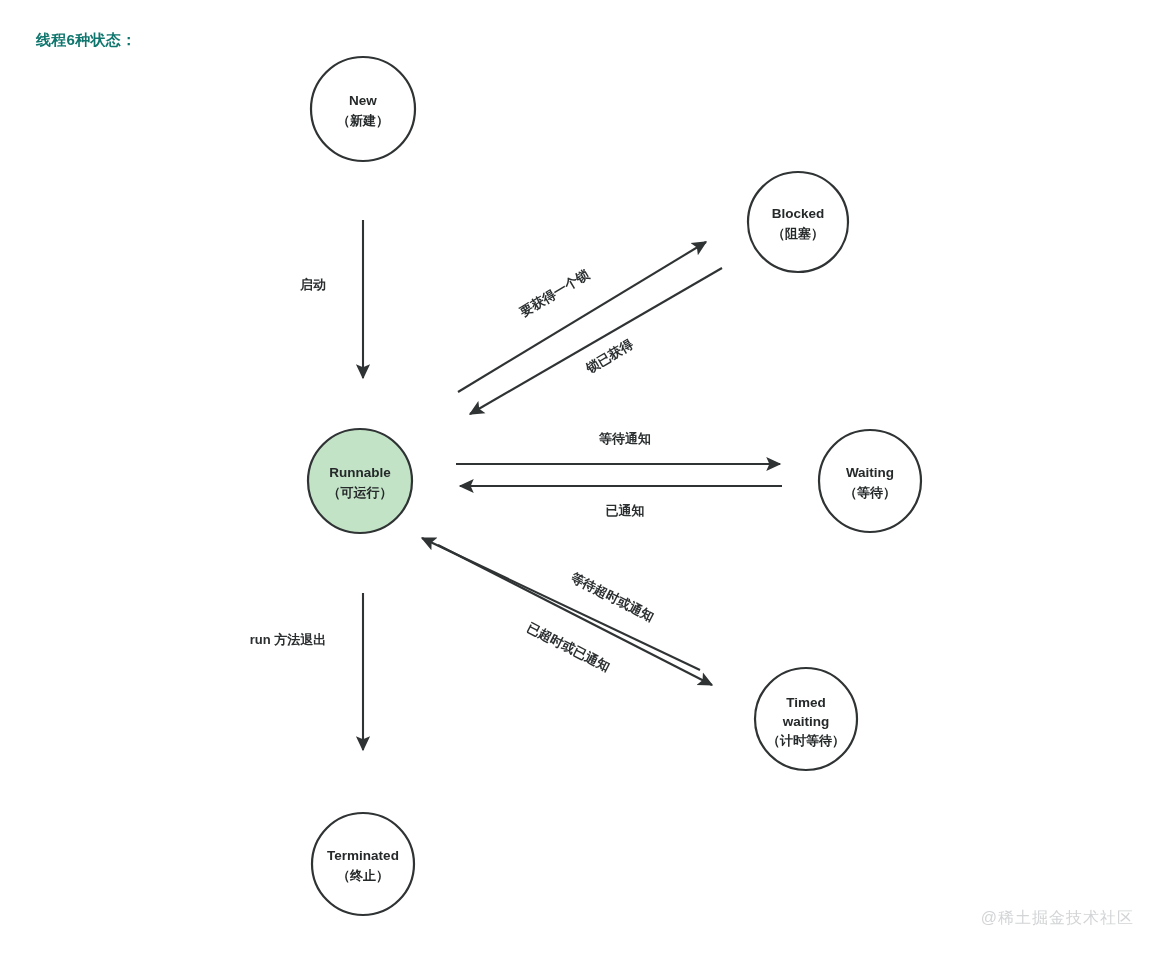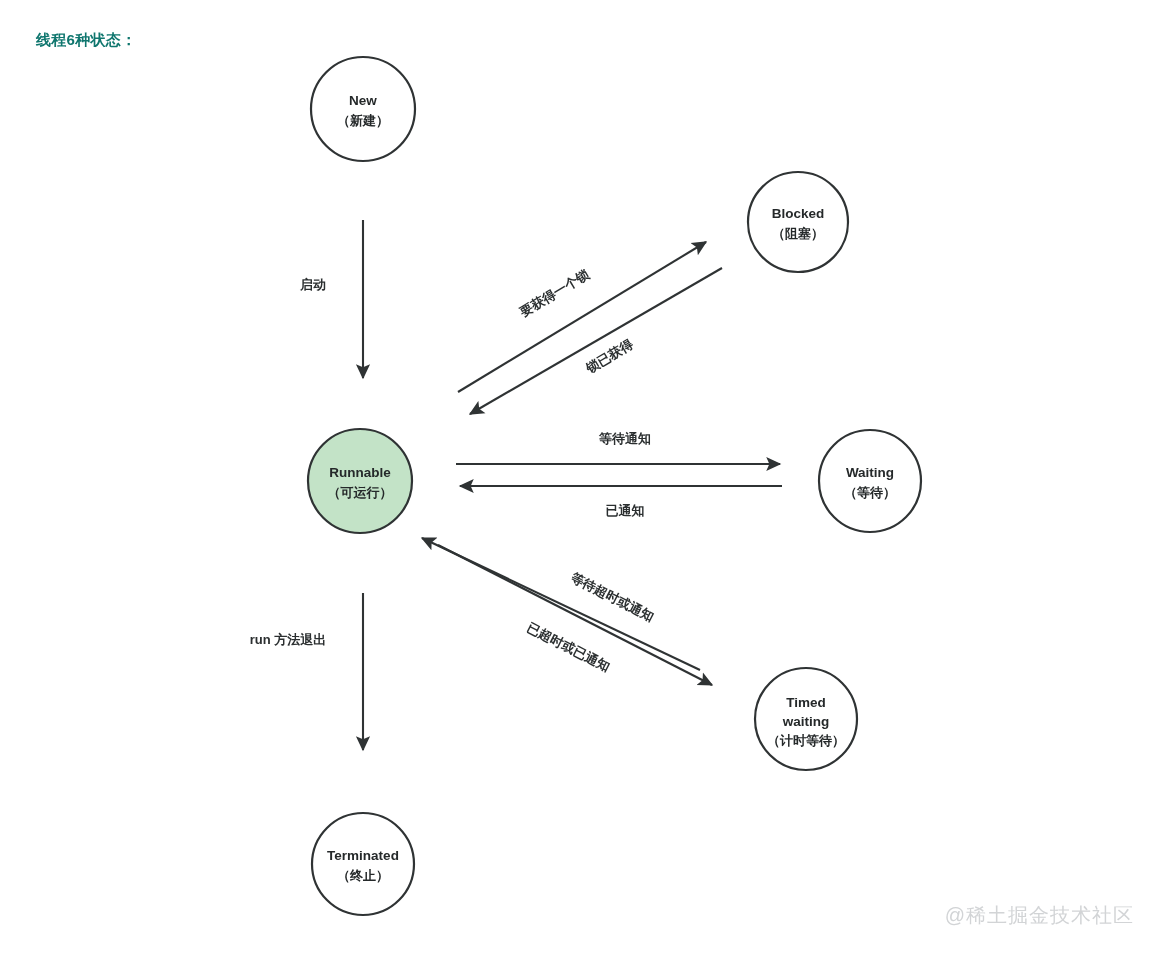--- a/index.html
+++ b/index.html
@@ -68,21 +68,21 @@
     font-size: 13px;
     font-weight: 700;
     fill: #2b2f30;
     text-anchor: middle;
     dominant-baseline: middle;
   }
   #watermark {
     position: absolute;
     right: 27px;
     bottom: 29px;
-    font-size: 20px;
+    font-size: 16px;
     font-weight: 400;
     color: #d2d4d6;
     letter-spacing: 1px;
     white-space: nowrap;
     user-select: none;
   }
 </style>
 </head>
 <body>
 

